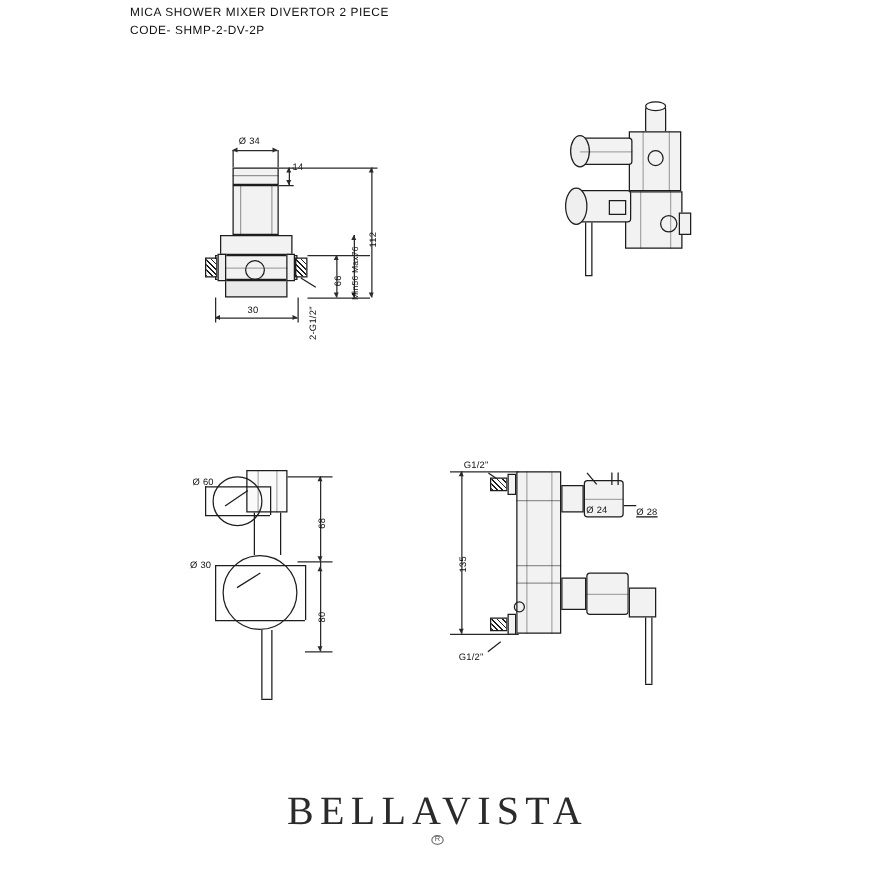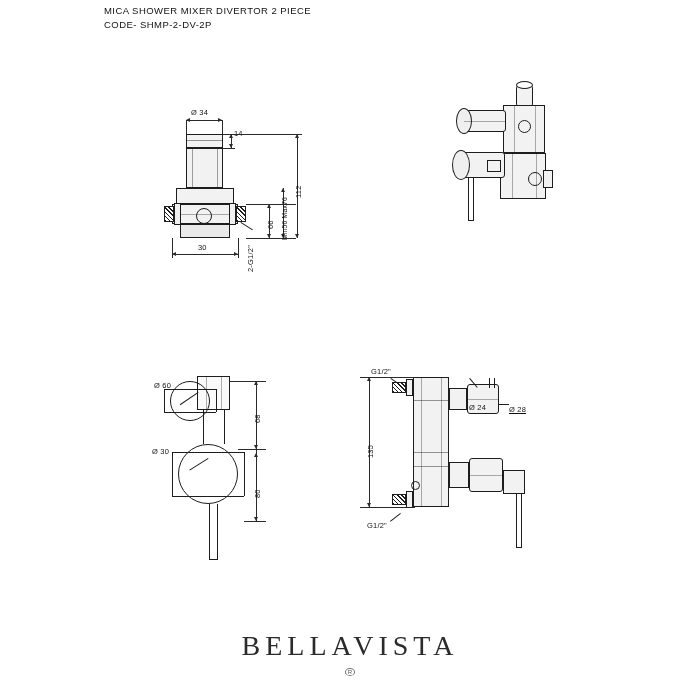--- a/index.html
+++ b/index.html
@@ -36,21 +36,21 @@
 
   
   .arU,.arD,.arL,.arR{position:absolute;width:0;height:0;}
   .arU{border-left:2.5px solid transparent;border-right:2.5px solid transparent;border-bottom:4px solid #2a2a2a;}
   .arD{border-left:2.5px solid transparent;border-right:2.5px solid transparent;border-top:4px solid #2a2a2a;}
   .arL{border-top:2.5px solid transparent;border-bottom:2.5px solid transparent;border-right:4px solid #2a2a2a;}
   .arR{border-top:2.5px solid transparent;border-bottom:2.5px solid transparent;border-left:4px solid #2a2a2a;}
 
   
   .brand{position:absolute;left:0;top:630px;width:700px;text-align:center;}
-  .brand-name{font-family:"Liberation Serif", serif;font-size:28px;letter-spacing:5px;color:#2b2b2b;}
+  .brand-name{font-family:"Liberation Serif", serif;font-size:32px;letter-spacing:5px;color:#2b2b2b;}
   .brand-r{position:absolute;left:0;top:668px;width:700px;text-align:center;font-size:7px;color:#555;}
   .brand-r span{border:1px solid #777;border-radius:50%;padding:0 2px;font-size:6px;}
 </style>
 </head>
 <body>
 
 <div class="sheet">
 
   <div class="title-block">
     <div class="title-line">MICA SHOWER MIXER DIVERTOR 2 PIECE</div>

